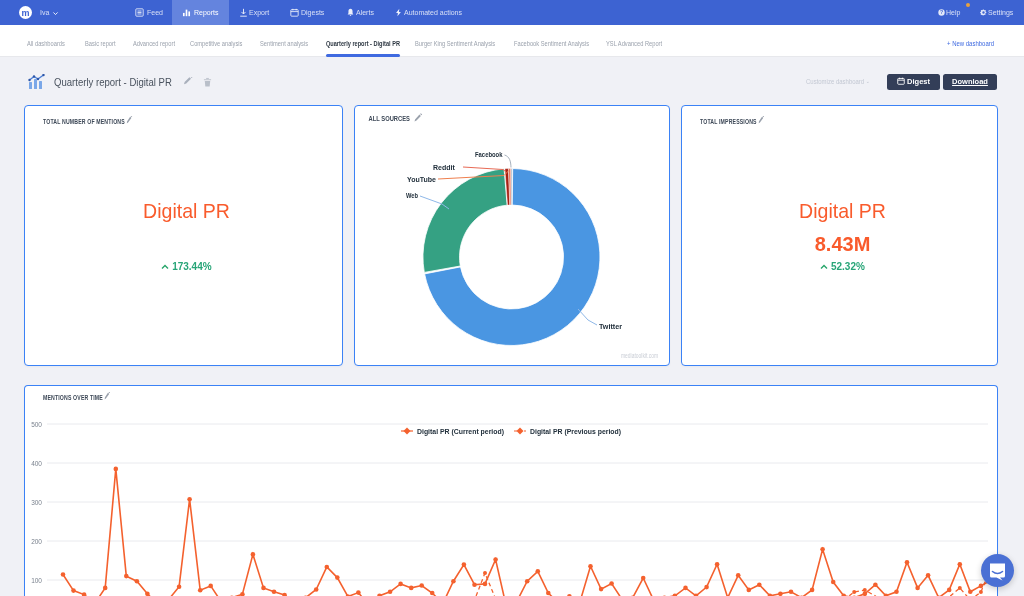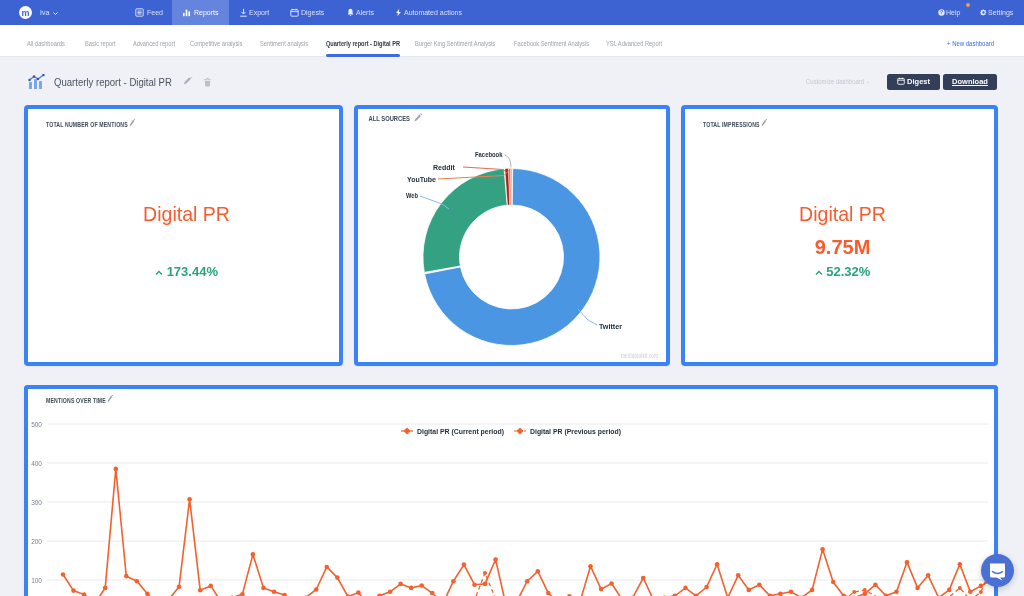--- a/index.html
+++ b/index.html
@@ -17,25 +17,25 @@
 #tabs .tab { position:absolute; top:14.5px; font-size:6.5px; color:#9aa1ac; white-space:nowrap; transform:scaleX(0.88); transform-origin:left; }
 #tabs .active { color:#2e3843; font-weight:bold; transform:scaleX(0.86); transform-origin:left; }
 #underline { position:absolute; left:326px; top:29px; width:74px; height:3px; background:#3f6ae0; border-radius:2px; }
 #newdash { position:absolute; left:947px; top:14.5px; font-size:6.5px; color:#3f6ae0; transform:scaleX(0.92); transform-origin:left; white-space:nowrap; }
 
 #titlerow { position:absolute; left:0; top:0; width:1024px; height:596px; pointer-events:none; }
 #dashtitle { position:absolute; left:53.5px; top:75.5px; font-size:10.5px; color:#49525e; transform:scaleX(0.91); transform-origin:left; }
 .btn { position:absolute; top:74px; height:15.5px; background:#333e58; border-radius:2.5px; color:#fff; font-size:7.5px; font-weight:bold; text-align:center; line-height:15.5px; }
 #custdash { position:absolute; left:806px; top:78px; font-size:6.8px; color:#c3c8d3; transform:scaleX(0.88); transform-origin:left; white-space:nowrap; }
 
-.card { position:absolute; background:#fff; border:4px solid #3b82f6; border-radius:4px; box-shadow:0 1px 2px rgba(40,50,70,0.04); }
+.card { position:absolute; background:#fff; border:1px solid #3b82f6; border-radius:4px; box-shadow:0 1px 2px rgba(40,50,70,0.04); }
 .chead { position:absolute; left:18px; top:10px; font-size:7px; font-weight:bold; letter-spacing:0.2px; color:#3d4857; transform:scaleX(0.74); transform-origin:left; white-space:nowrap; }
 .big-name { position:absolute; left:3px; width:100%; text-align:center; top:92.5px; font-size:21px; color:#f95b2c; transform:scaleX(0.93); line-height:1.15; }
 .big-num { position:absolute; left:3px; width:100%; text-align:center; top:126.5px; font-size:20px; font-weight:bold; color:#f95b2c; line-height:1.15; }
-.pct { position:absolute; left:3px; width:100%; text-align:center; top:155.3px; font-size:13px; font-weight:bold; color:#28a578; }
+.pct { position:absolute; left:3px; width:100%; text-align:center; top:155.3px; font-size:10px; font-weight:bold; color:#28a578; }
 .pencil { display:inline-block; }
 #chatbtn { position:absolute; left:981px; top:554px; width:33px; height:33px; background:#4a70d4; border-radius:50%; box-shadow:0 2px 6px rgba(0,0,0,0.2); }
 </style>
 </head>
 <body>
 <div id="page">
 
   <div id="nav">
     <div id="hl"></div>
     <div id="logo">
@@ -181,21 +181,21 @@
       <text x="599" y="329" textLength="23" lengthAdjust="spacingAndGlyphs">Twitter</text>
     </g>
     <text x="621" y="358" font-size="6.5" fill="#c9cdd5" textLength="37" lengthAdjust="spacingAndGlyphs">mediatoolkit.com</text>
   </svg>
 
   <div class="card" style="left:681px; top:105px; width:317px; height:261px;">
     <div class="chead">TOTAL IMPRESSIONS <svg class="pencil" width="8" height="8" viewBox="0 0 10 10">
           <path fill="#9aa1ac" d="M0 9.5l.7-2.5L6.2.7 8 2.5 2.5 8 0 9.5zM7-.1l1.7 1.7L9.6.7 7.9-1z"></path>
         </svg></div>
     <div class="big-name">Digital PR</div>
-    <div class="big-num">9.75M</div>
+    <div class="big-num">8.43M</div>
     <div class="pct"><svg width="8" height="6" viewBox="0 0 8 6" style="vertical-align:0px;">
           <path d="M1 4.5L4 1.5 7 4.5" stroke="#27a56a" stroke-width="1.4" fill="none"></path>
         </svg> 52.32%</div>
   </div>
 
   <div class="card" style="left:24px; top:385px; width:974px; height:211px; border-radius:4px 4px 0 0; border-bottom:none;">
     <div class="chead" style="top:6px;">MENTIONS OVER TIME <svg class="pencil" width="8" height="8" viewBox="0 0 10 10">
           <path fill="#9aa1ac" d="M0 9.5l.7-2.5L6.2.7 8 2.5 2.5 8 0 9.5zM7-.1l1.7 1.7L9.6.7 7.9-1z"></path>
         </svg></div>
   </div>

